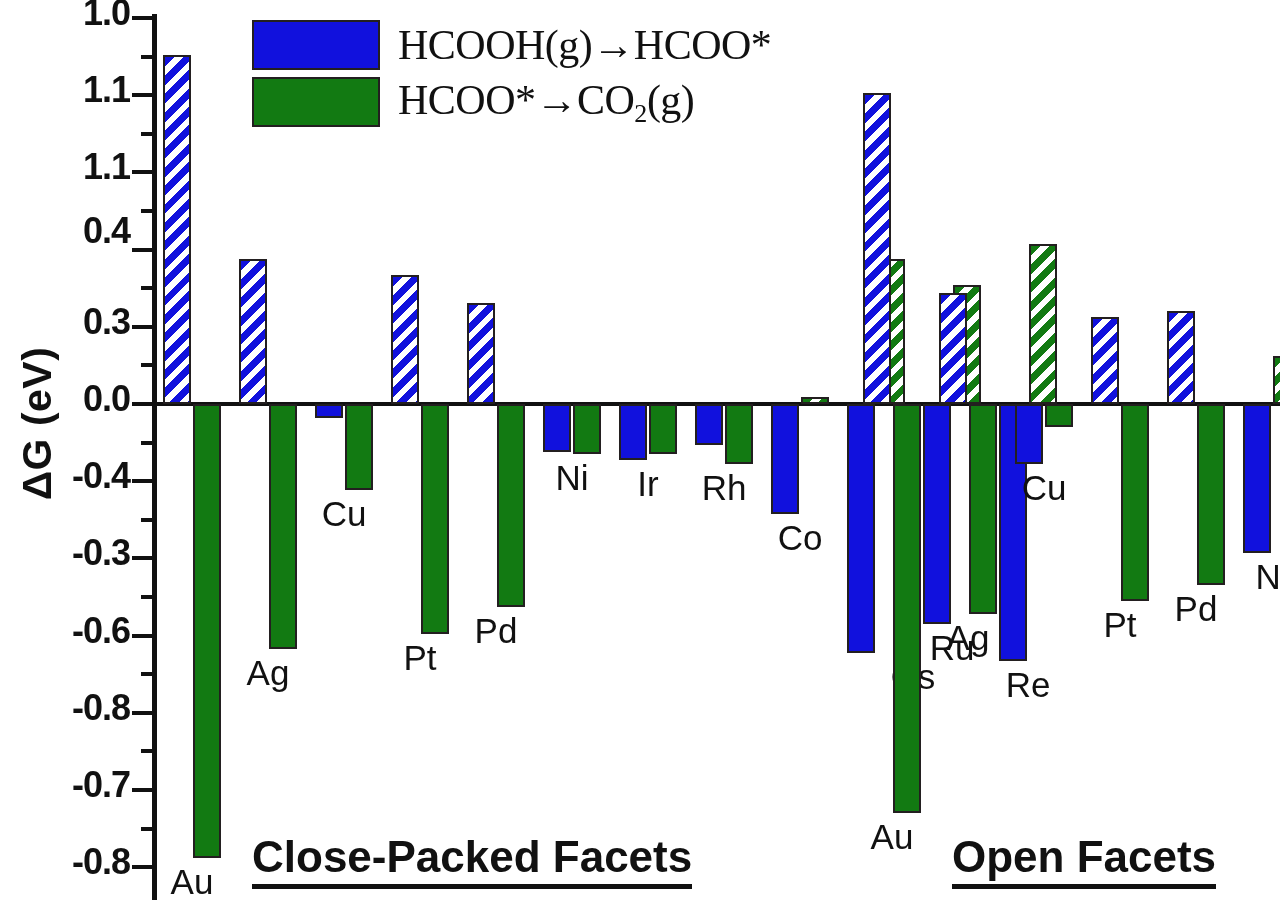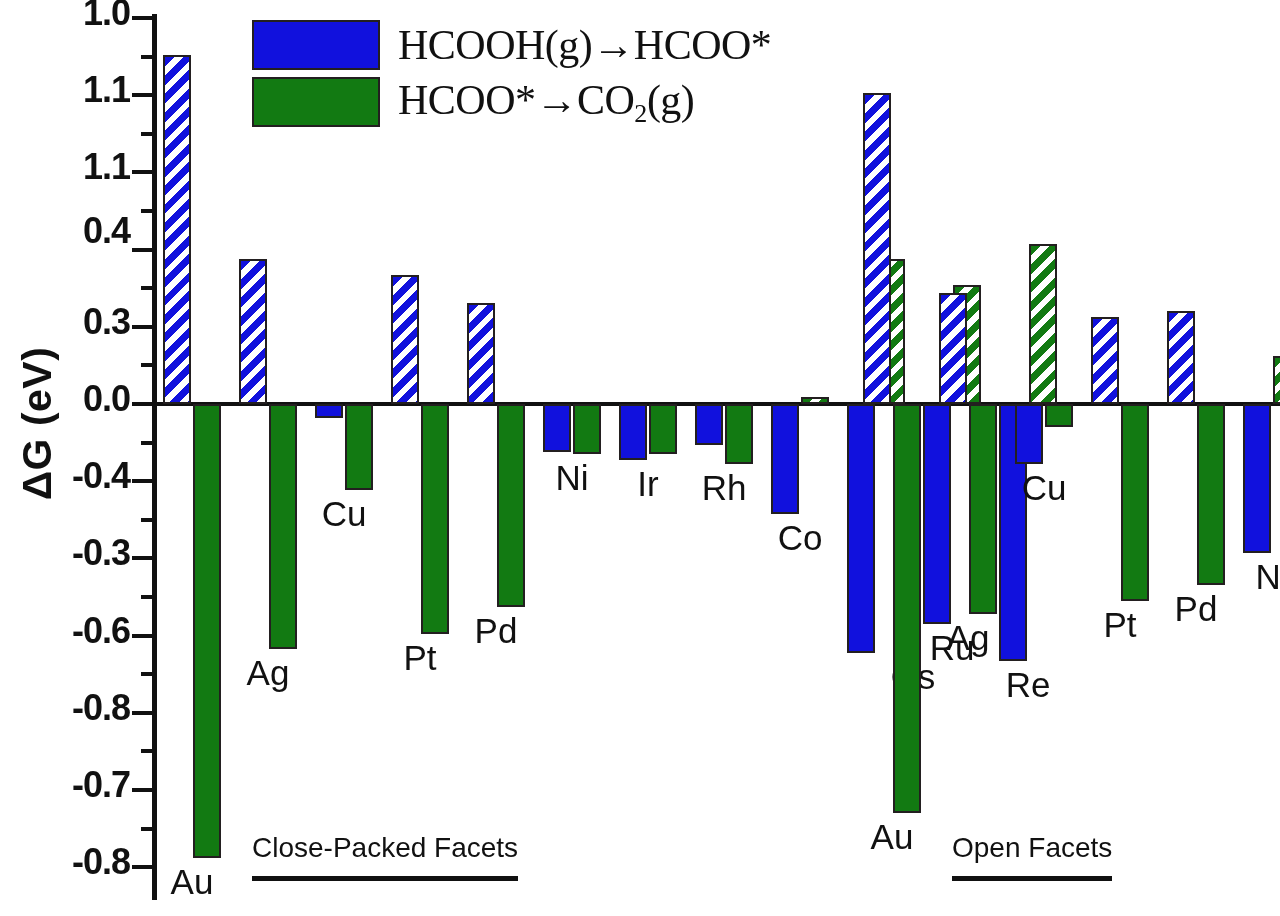--- a/index.html
+++ b/index.html
@@ -65,24 +65,24 @@
     width:128px;height:50px;box-sizing:border-box;border:2px solid #231f20;margin-right:18px;
   }
   .legend-swatch.blue{background:#1111dd;}
   .legend-swatch.green{background:#127a12;}
   .legend-text{font-size:42px;font-weight:400;color:#111;white-space:nowrap;letter-spacing:-.5px;}
   .legend-text sub{font-size:.62em;vertical-align:-.3em;}
 
   
   .group-caption{
     position:absolute;
-    font-size:28px;font-weight:400;color:#111;
+    font-size:44px;font-weight:700;color:#111;
     white-space:nowrap;
     border-bottom:5px solid #111;
-    padding-bottom:12px;
+    padding-bottom:2px;
   }
 </style>
 </head>
 <body>
 
 <div id="root">
 
   <div class="axis-title">ΔG (eV)</div>
 
   <div class="yaxis-line"></div>

